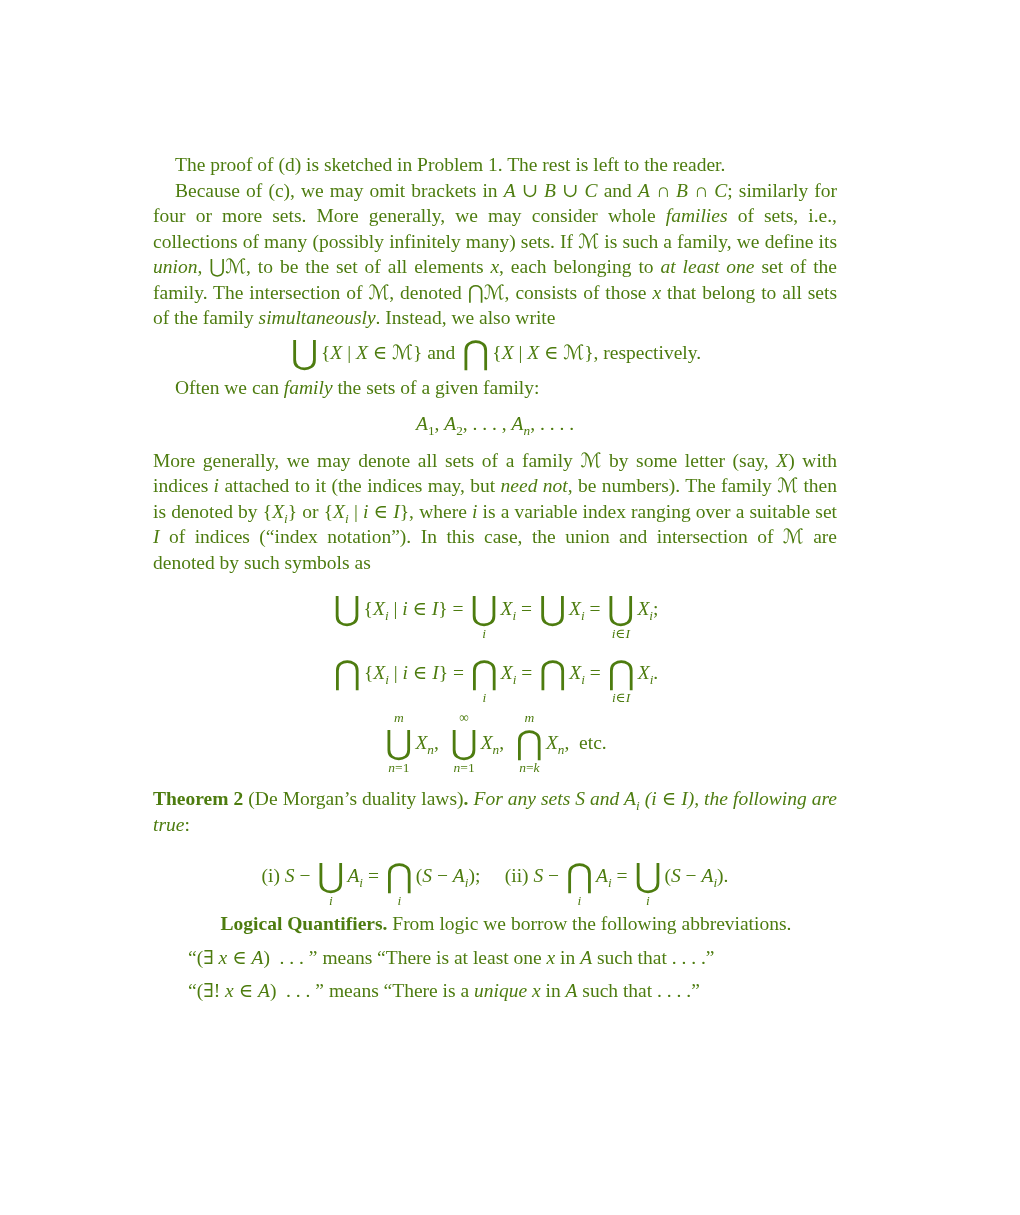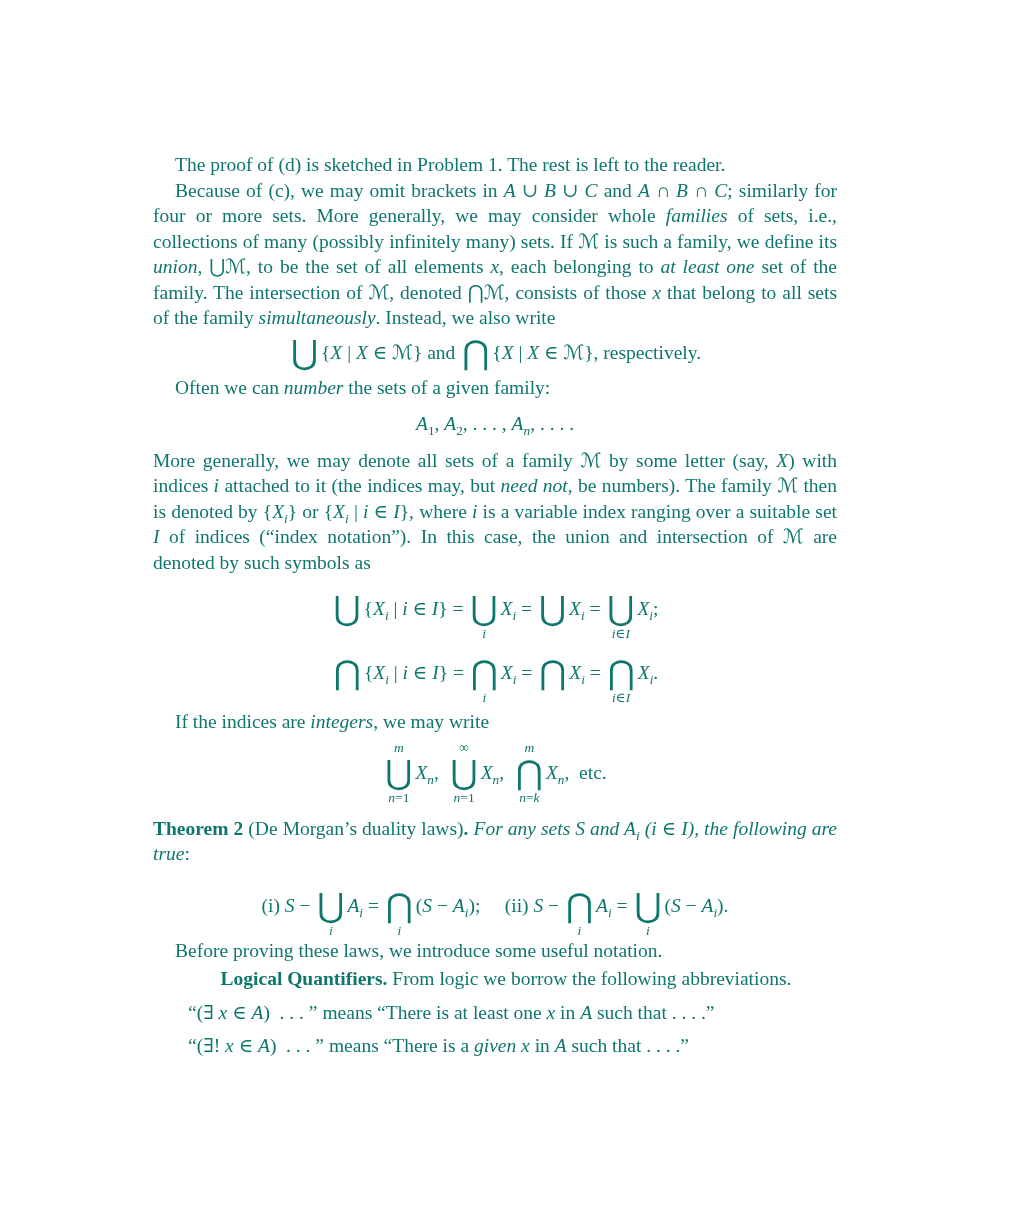--- a/index.html
+++ b/index.html
@@ -2,21 +2,21 @@
 <html><head>
 <meta charset="utf-8">
 <style>
   html, body { margin: 0; padding: 0; background: #ffffff; }
   .page {
     position: relative;
     width: 1020px;
     height: 1215px;
     box-sizing: border-box;
     background: #ffffff;
-    color: #0f766e;
+    color: #4d7c0f;
     font-family: "Liberation Serif", "DejaVu Serif", "DejaVu Sans", serif;
     font-size: 19.5px;
     line-height: 25.5px;
     padding: 152px 183px 0 153px;
     overflow: hidden;
   }
   .para { margin: 0; text-align: justify; }
   .para.nojust { text-align: left; }
   .indent { text-indent: 22px; }
   sub { font-size: 0.68em; line-height: 0; }
@@ -78,21 +78,21 @@
       </span>
       <span class="mtext">{<i>X</i> | <i>X</i> ∈ ℳ} and </span>
       <span class="bigop">
         <span class="lim"> </span>
         <span class="opsym">⋂</span>
         <span class="lim"> </span>
       </span>
       <span class="mtext">{<i>X</i> | <i>X</i> ∈ ℳ}, respectively.</span>
     </div>
 
-  <p class="para indent nojust" id="para-often">Often we can <i>number</i> the sets of a given family:</p>
+  <p class="para indent nojust" id="para-often">Often we can <i>family</i> the sets of a given family:</p>
 
   <div class="eq" id="eq-enum">
       <span class="mtext"><i>A</i><sub>1</sub>, <i>A</i><sub>2</sub>, . . . , <i>A</i><sub><i>n</i></sub>, . . . .</span>
     </div>
 
   <p class="para" id="para-index-notation">More generally, we may denote all sets of a family ℳ by some letter (say, <i>X</i>) with indices <i>i</i> attached to it (the indices may, but <i>need not</i>, be numbers).  The family ℳ then is denoted by {<i>X<sub>i</sub></i>} or {<i>X<sub>i</sub></i> | <i>i</i> ∈ <i>I</i>}, where <i>i</i> is a variable index ranging over a suitable set <i>I</i> of indices (“index notation”).  In this case, the union and intersection of ℳ are denoted by such symbols as</p>
 
   <div class="eq" id="eq-union-line">
       <span class="bigop">
         <span class="lim"> </span>
@@ -140,21 +140,20 @@
       </span>
       <span class="mtext"><i>X<sub>i</sub></i> = </span>
       <span class="bigop">
         <span class="lim"> </span>
         <span class="opsym">⋂</span>
         <span class="lim"><i>i</i>∈<i>I</i></span>
       </span>
       <span class="mtext"><i>X<sub>i</sub></i>.</span>
     </div>
 
-  <p class="para indent nojust" id="para-integers">If the indices are <i>integers</i>, we may write</p>
 
   <div class="eq" id="eq-integers">
       <span class="bigop">
         <span class="lim"><i>m</i></span>
         <span class="opsym">⋃</span>
         <span class="lim"><i>n</i>=1</span>
       </span>
       <span class="mtext"><i>X<sub>n</sub></i>,  </span>
       <span class="bigop">
         <span class="lim">∞</span>
@@ -194,22 +193,21 @@
       <span class="mtext"><i>A<sub>i</sub></i> = </span>
       <span class="bigop">
         <span class="lim"> </span>
         <span class="opsym">⋃</span>
         <span class="lim"><i>i</i></span>
       </span>
       <span class="mtext">(<i>S</i> − <i>A<sub>i</sub></i>).</span>
     </div>
 
 
-  <p class="para indent nojust" id="para-before">Before proving these laws, we introduce some useful notation.</p>
 
   <p class="para indent nojust" id="para-logical"><b>Logical Quantifiers.</b> From logic we borrow the following abbreviations.</p>
 
 
   <p class="quant" id="quant-exists">“(∃ <i>x</i> ∈ <i>A</i>)&nbsp; . . . ” means “There is at least one <i>x</i> in <i>A</i> such that . . . .”</p>
 
-  <p class="quant" id="quant-exists-unique">“(∃! <i>x</i> ∈ <i>A</i>)&nbsp; . . . ” means “There is a <i>given</i> <i>x</i> in <i>A</i> such that . . . .”</p>
+  <p class="quant" id="quant-exists-unique">“(∃! <i>x</i> ∈ <i>A</i>)&nbsp; . . . ” means “There is a <i>unique</i> <i>x</i> in <i>A</i> such that . . . .”</p>
 
 </div>
 
 </body></html>

